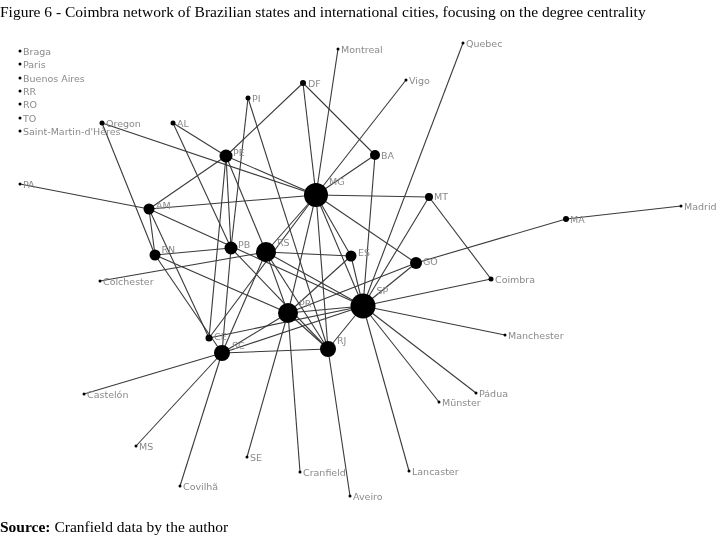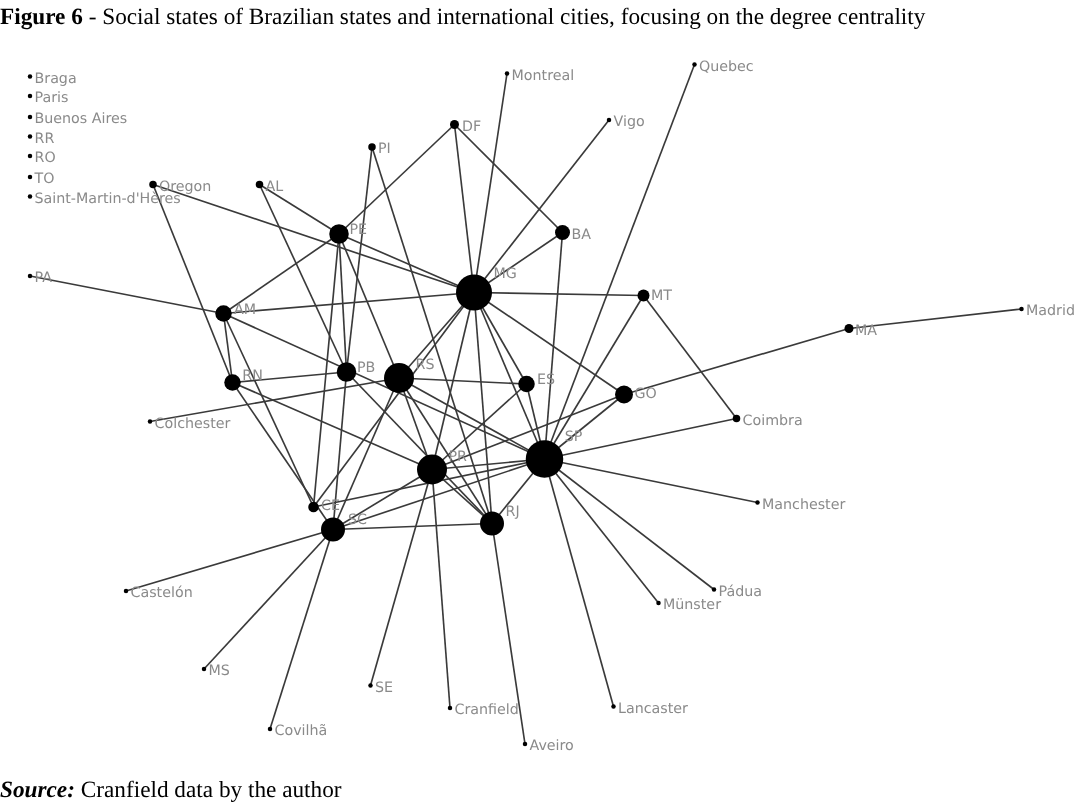--- a/index.html
+++ b/index.html
@@ -1,29 +1,29 @@
 <!DOCTYPE html>
 <html><head>
   <meta charset="utf-8">
   <style>
     html, body { margin: 0; padding: 0; background: #ffffff; }
     body { width: 718px; height: 537px; position: relative; overflow: hidden; font-family: "Liberation Serif", serif; }
     .caption { position: absolute; left: 0; top: 3px; font-size: 15.5px; color: #000; white-space: nowrap; }
-    .caption b { font-weight: bold; }
+    .caption b { font-weight: normal; }
     .source { position: absolute; left: 0; top: 518px; font-size: 15.5px; color: #000; white-space: nowrap; }
-    .source b { font-weight: bold; font-style: italic; }
+    .source b { font-weight: bold; }
     svg.net { position: absolute; left: 0; top: 0; }
     svg.net line { stroke: #3a3a3a; stroke-width: 1.1; }
     svg.net circle { fill: #000; }
     svg.net text { font-family: "DejaVu Sans", sans-serif; font-size: 9.5px; fill: #8a8a8a; }
   </style>
 </head>
 <body>
 
-<div class="caption"><b>Figure 6</b><span> - Social states of Brazilian states and international cities, focusing on the degree centrality</span></div>
+<div class="caption"><b>Figure 6</b><span> - Coimbra network of Brazilian states and international cities, focusing on the degree centrality</span></div>
 
 <svg class="net" id="net" width="718" height="537" viewBox="0 0 718 537" xmlns="http://www.w3.org/2000/svg">
   <g id="edges">
       <line x1="102" y1="123" x2="155" y2="255"></line>
       <line x1="102" y1="123" x2="316" y2="195"></line>
       <line x1="173" y1="123" x2="226" y2="156"></line>
       <line x1="173" y1="123" x2="231" y2="248"></line>
       <line x1="248" y1="98" x2="231" y2="248"></line>
       <line x1="248" y1="98" x2="328" y2="349"></line>
       <line x1="303" y1="83" x2="226" y2="156"></line>

